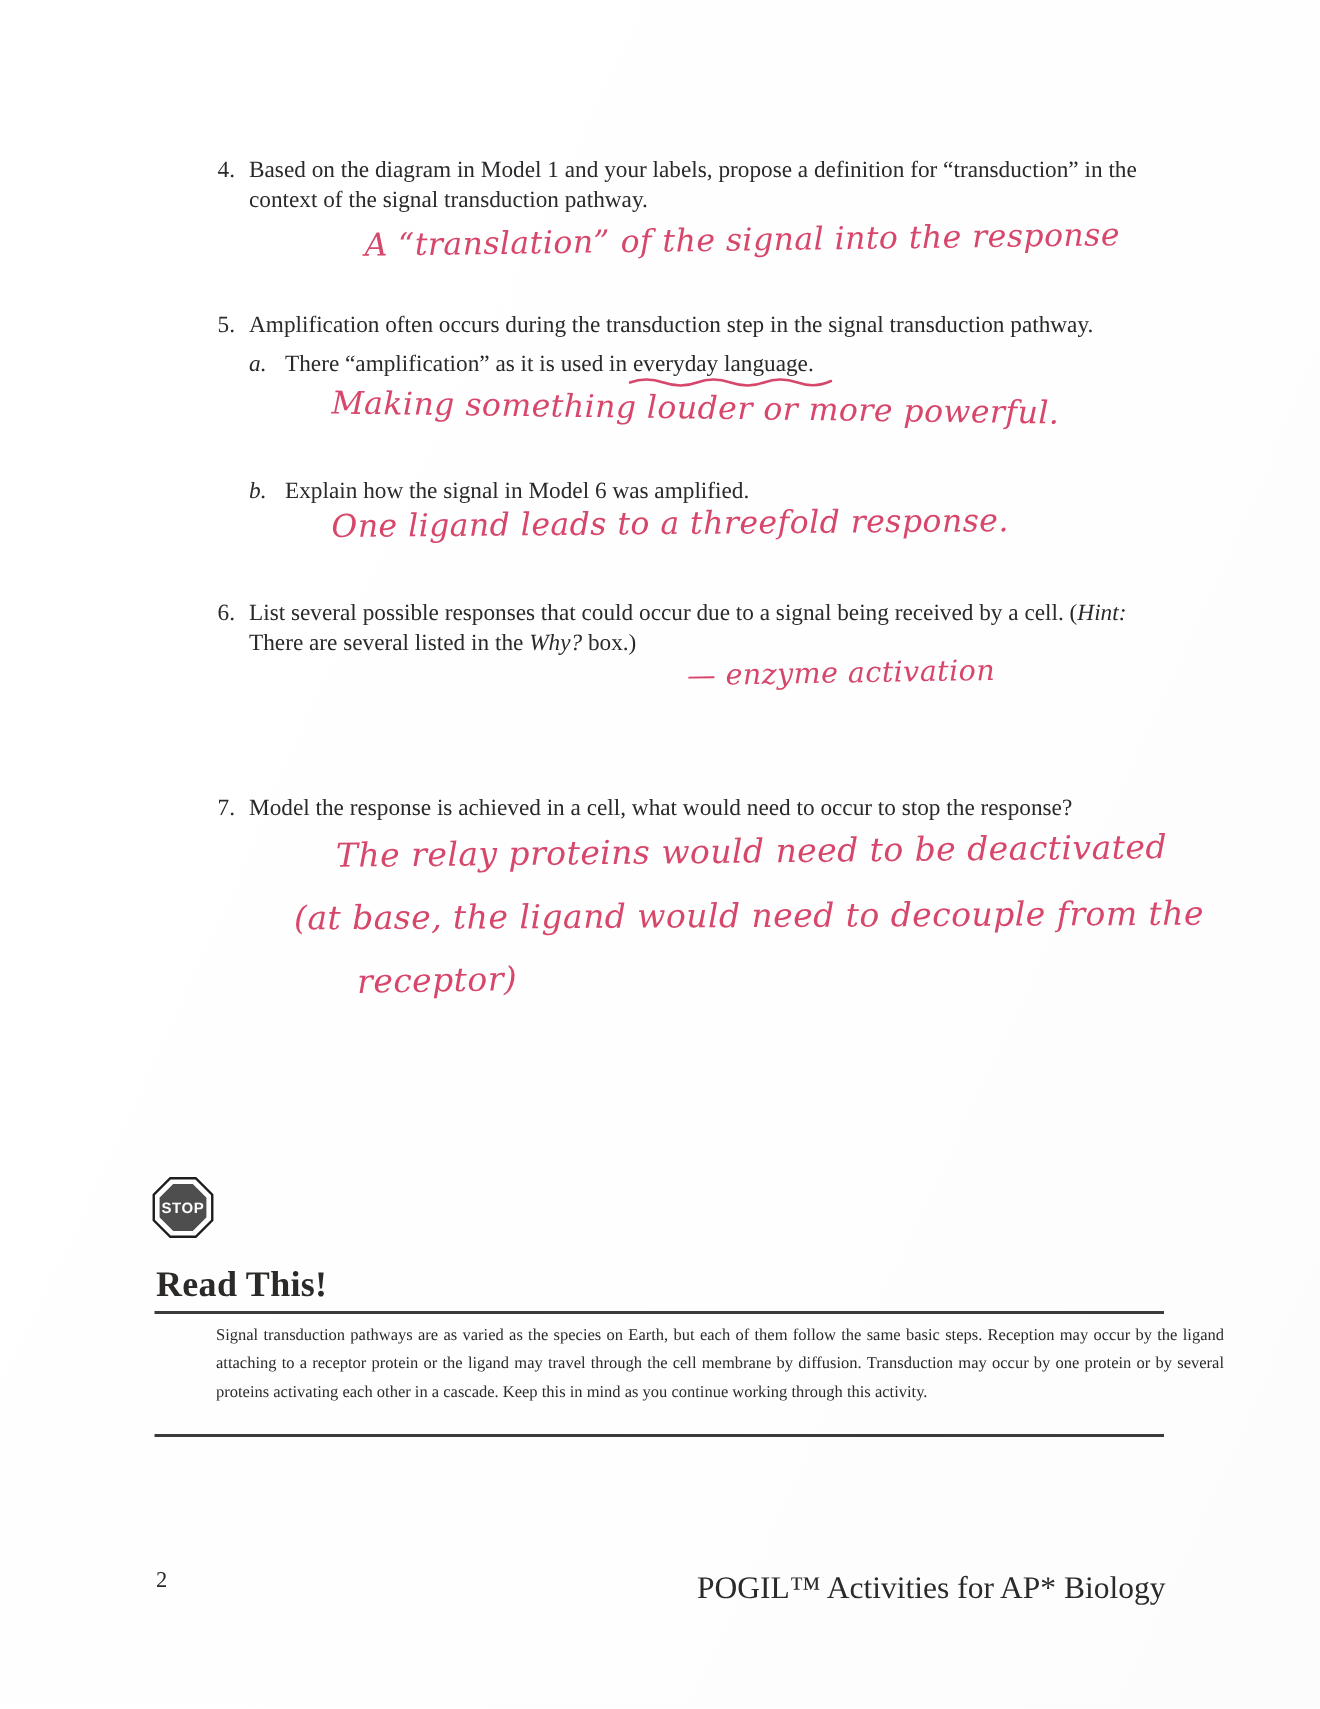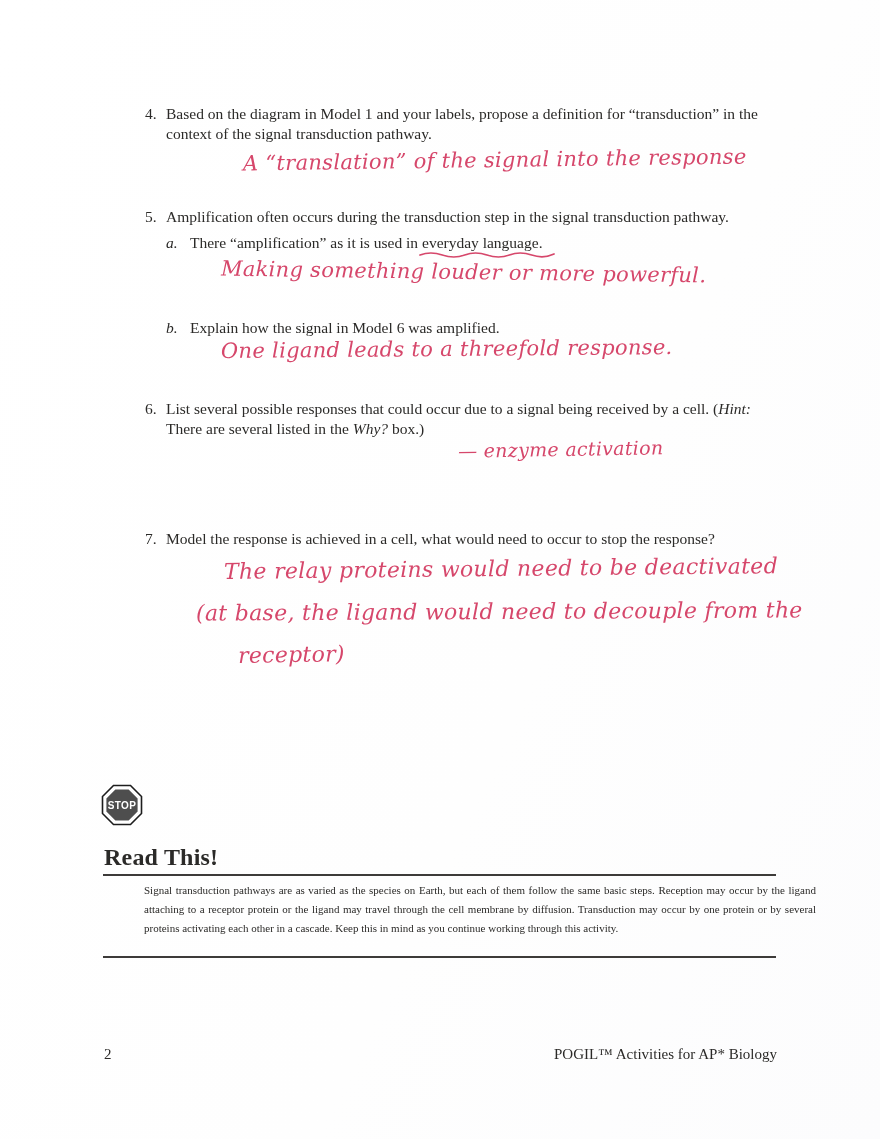--- a/index.html
+++ b/index.html
@@ -40,21 +40,21 @@
   .rt-heading{position:absolute;top:844px;left:104px;font-size:24px;font-weight:bold;letter-spacing:0.2px;}
   .rule{position:absolute;left:103px;width:673px;height:2px;background:#3d3b39;}
   .rule-1{top:874px;}
   .rule-2{top:956px;}
   .rt-body{
     position:absolute;top:881px;left:104px;width:672px;
     font-size:11px;line-height:18.8px;text-align:justify;margin-left:40px;
   }
   
   .footer-left{position:absolute;top:1046px;left:104px;font-size:15px;}
-  .footer-right{position:absolute;top:1046px;right:103px;font-size:15px;}
+  .footer-right{position:absolute;top:1046px;right:103px;font-size:21px;}
 </style>
 </head>
 <body>
 
 <div class="page">
 
   <div class="q" style="top:104px;left:145px;width:631px;">
     <span class="qnum">4.</span>
     <span class="qtext" style="max-width:610px;">Based on the diagram in Model 1 and your labels, propose a definition for “transduction” in the context of the signal transduction pathway.</span>
   </div>

